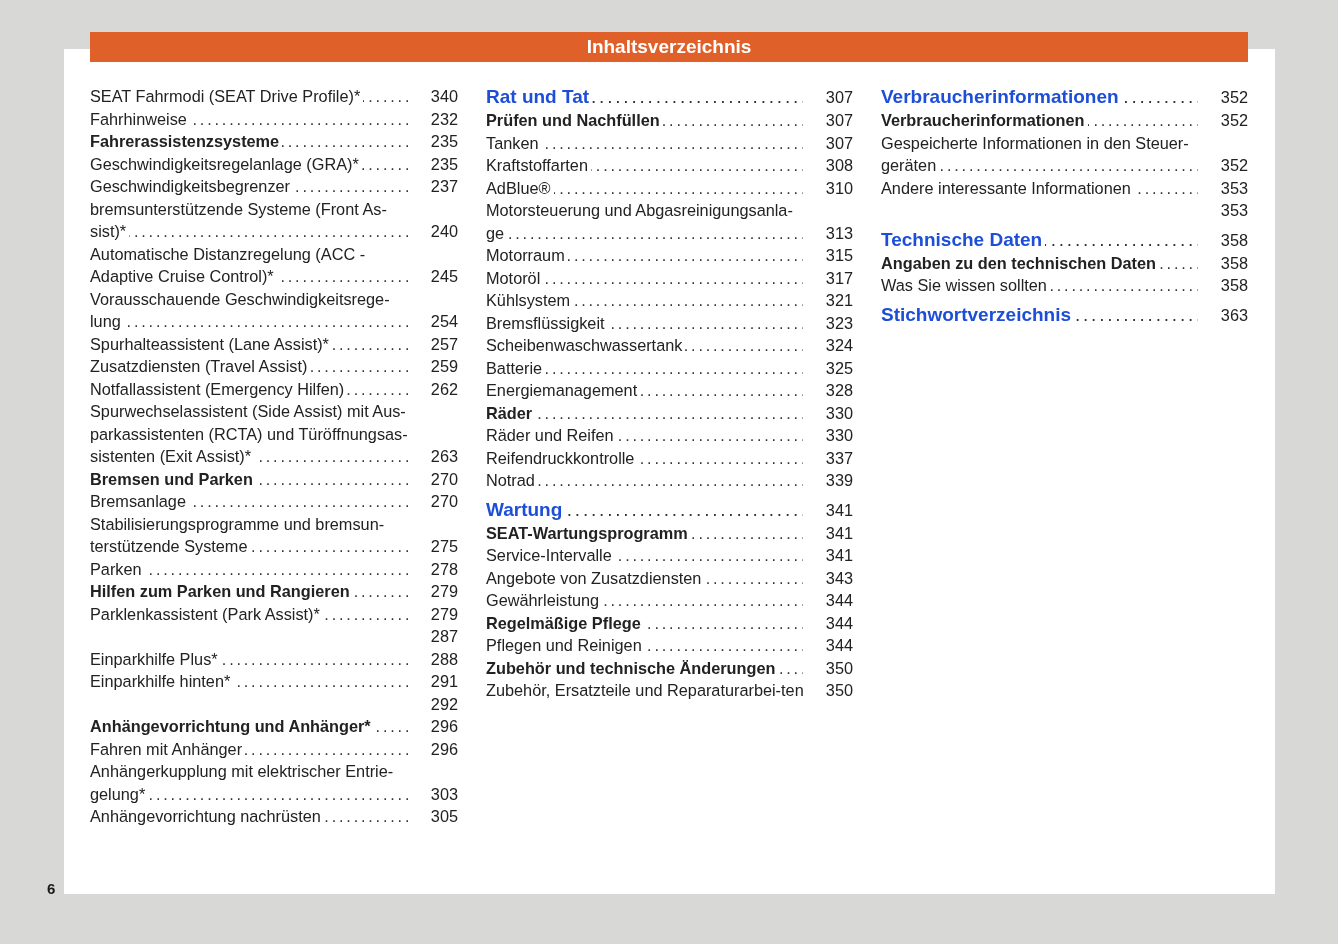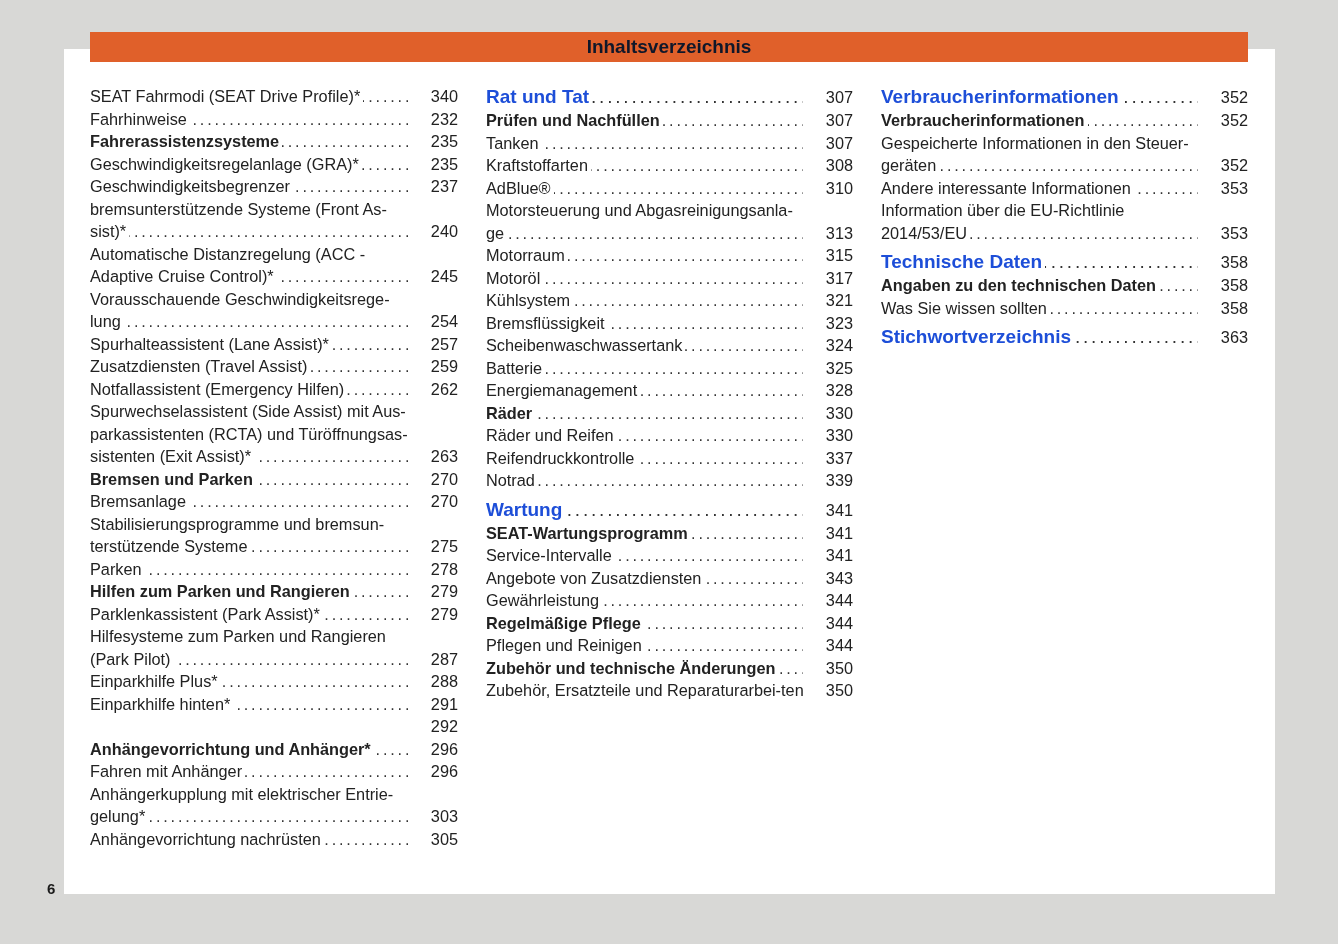--- a/index.html
+++ b/index.html
@@ -15,21 +15,21 @@
     position: absolute;
     left: 64px; top: 49px;
     width: 1211px; height: 845px;
     background: #ffffff;
   }
   .header-bar {
     position: absolute;
     left: 90px; top: 32px;
     width: 1158px; height: 30px;
     background: #e0602a;
-    color: #0f172a;
+    color: #ffffff;
     font-weight: bold;
     font-size: 19px;
     text-align: center;
     line-height: 30px;
   }
   .page-number {
     position: absolute;
     left: 47px; top: 880px;
     font-size: 15px;
     font-weight: bold;
@@ -152,21 +152,21 @@
     </div>
     <div class="entry bold">
       <div class="label"><span class="dots">........................................................................................................................</span><span class="txt">Hilfen zum Parken und Rangieren</span></div>
       <div class="page">279</div>
     </div>
     <div class="entry ">
       <div class="label"><span class="dots">........................................................................................................................</span><span class="txt">Parklenkassistent (Park Assist)*</span></div>
       <div class="page">279</div>
     </div>
     <div class="entry ">
-      <div class="label"><span class="dots">........................................................................................................................</span><span class="txt">Hilfesysteme zum Parken und Rangieren (Park Pilot)</span></div>
+      <div class="label"><span class="dots">........................................................................................................................</span></div>
       <div class="page">287</div>
     </div>
     <div class="entry ">
       <div class="label"><span class="dots">........................................................................................................................</span><span class="txt">Einparkhilfe Plus*</span></div>
       <div class="page">288</div>
     </div>
     <div class="entry ">
       <div class="label"><span class="dots">........................................................................................................................</span><span class="txt">Einparkhilfe hinten*</span></div>
       <div class="page">291</div>
     </div>
@@ -308,21 +308,21 @@
     </div>
     <div class="entry ">
       <div class="label"><span class="dots">........................................................................................................................</span><span class="txt">Gespeicherte Informationen in den Steuer-<wbr>geräten</span></div>
       <div class="page">352</div>
     </div>
     <div class="entry ">
       <div class="label"><span class="dots">........................................................................................................................</span><span class="txt">Andere interessante Informationen</span></div>
       <div class="page">353</div>
     </div>
     <div class="entry ">
-      <div class="label"><span class="dots">........................................................................................................................</span><span class="txt">Information über die EU-Richtlinie 2014/53/EU</span></div>
+      <div class="label"><span class="dots">........................................................................................................................</span></div>
       <div class="page">353</div>
     </div>
     <div class="entry chapter">
       <div class="label"><span class="dots">........................................................................................................................</span><span class="txt">Technische Daten</span></div>
       <div class="page">358</div>
     </div>
     <div class="entry bold">
       <div class="label"><span class="dots">........................................................................................................................</span><span class="txt">Angaben zu den technischen Daten</span></div>
       <div class="page">358</div>
     </div>

